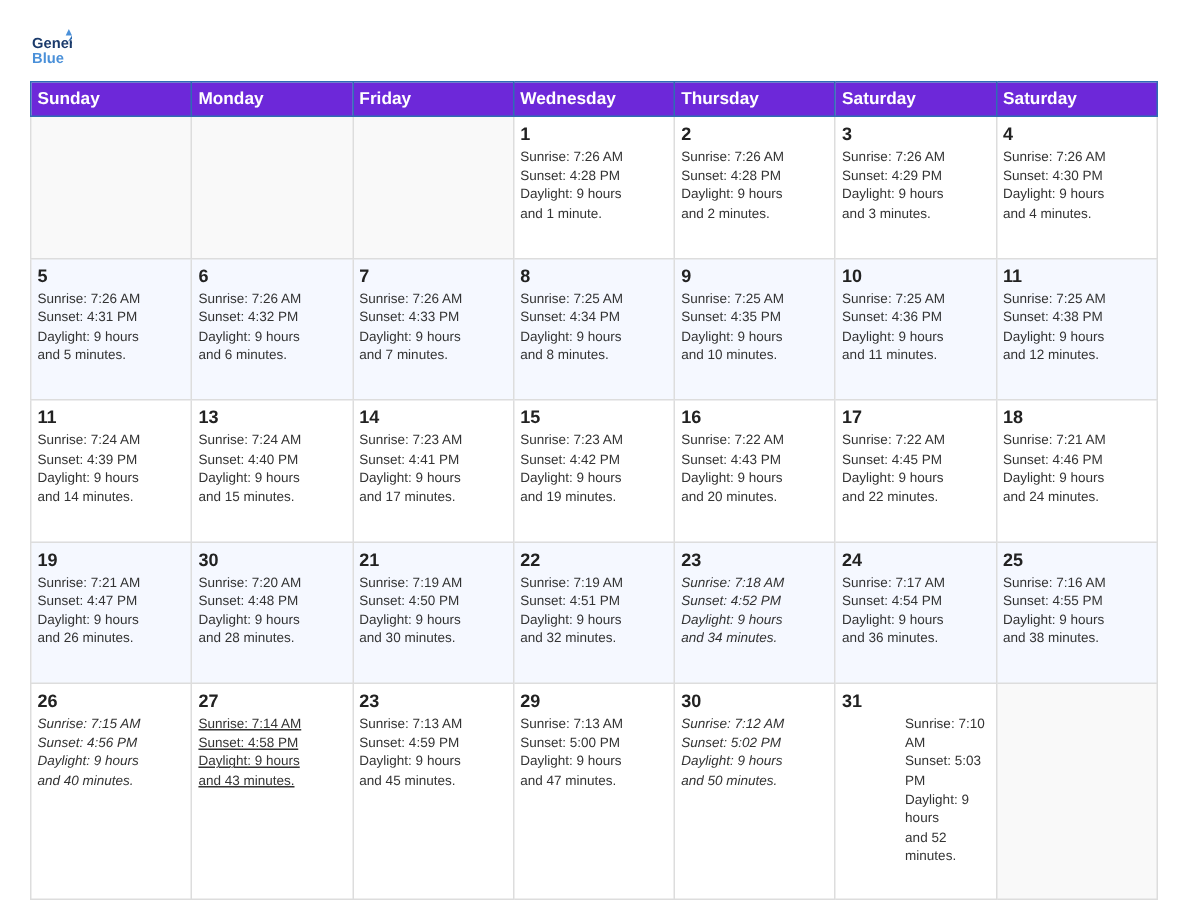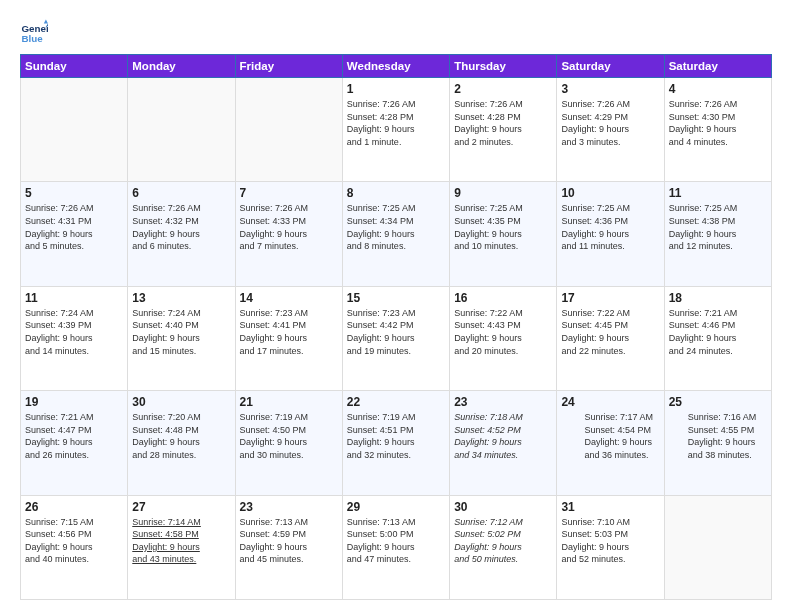--- a/index.html
+++ b/index.html
@@ -293,37 +293,37 @@
           </td>
           <td>
             <span class="day-num">23</span>
             <div class="day-info" style="white-space: pre-line; font-style: italic;">Sunrise: 7:18 AM
 Sunset: 4:52 PM
 Daylight: 9 hours
 and 34 minutes.</div>
           </td>
           <td>
             <span class="day-num">24</span>
-            <div class="day-info" style="white-space: pre-line; margin-left: 23px;">Sunrise: 7:17 AM
+            <div class="day-info" style="white-space: pre-line;">Sunrise: 7:17 AM
 Sunset: 4:54 PM
 Daylight: 9 hours
 and 36 minutes.</div>
           </td>
           <td>
             <span class="day-num">25</span>
-            <div class="day-info" style="white-space: pre-line; margin-left: 19px;">Sunrise: 7:16 AM
+            <div class="day-info" style="white-space: pre-line;">Sunrise: 7:16 AM
 Sunset: 4:55 PM
 Daylight: 9 hours
 and 38 minutes.</div>
           </td>
         </tr>
         <tr>
           <td>
             <span class="day-num">26</span>
-            <div class="day-info" style="white-space: pre-line;">Sunrise: 7:15 AM
+            <div class="day-info" style="white-space: pre-line; font-style: italic;">Sunrise: 7:15 AM
 Sunset: 4:56 PM
 Daylight: 9 hours
 and 40 minutes.</div>
           </td>
           <td>
             <span class="day-num">27</span>
             <div class="day-info" style="white-space: pre-line; text-decoration: underline;">Sunrise: 7:14 AM
 Sunset: 4:58 PM
 Daylight: 9 hours
 and 43 minutes.</div>
@@ -344,21 +344,21 @@
           </td>
           <td>
             <span class="day-num">30</span>
             <div class="day-info" style="white-space: pre-line; font-style: italic;">Sunrise: 7:12 AM
 Sunset: 5:02 PM
 Daylight: 9 hours
 and 50 minutes.</div>
           </td>
           <td>
             <span class="day-num">31</span>
-            <div class="day-info" style="white-space: pre-line;">Sunrise: 7:10 AM
+            <div class="day-info" style="white-space: pre-line; margin-left: 42px;">Sunrise: 7:10 AM
 Sunset: 5:03 PM
 Daylight: 9 hours
 and 52 minutes.</div>
           </td>
           <td class="empty-cell"></td>
         </tr>
       </tbody>
   </table>
 </div>
 

